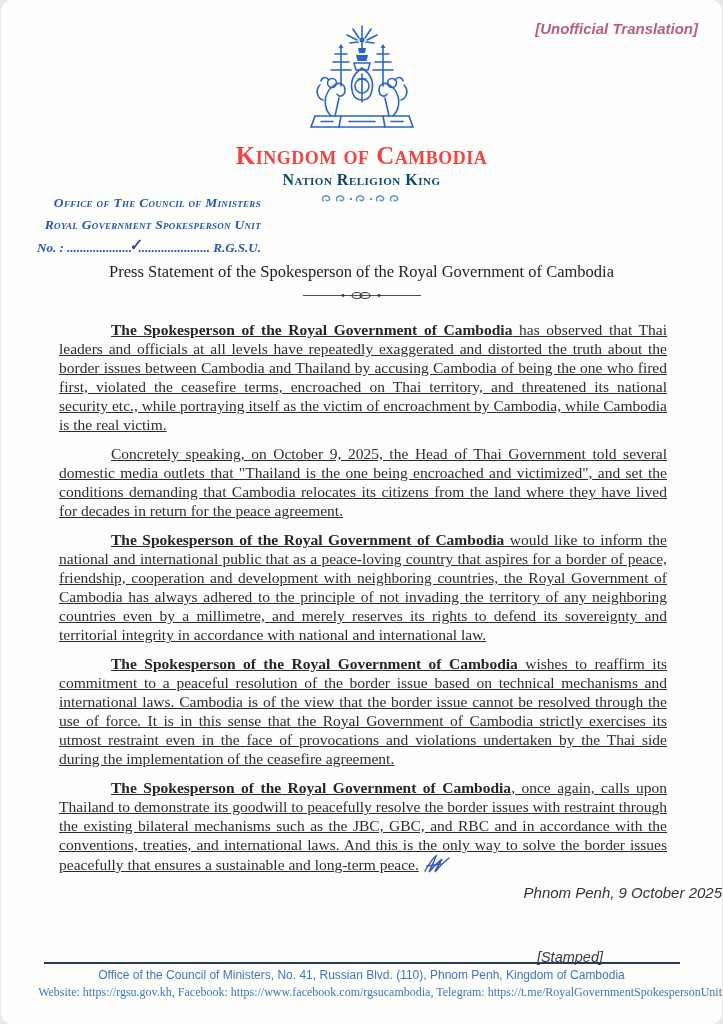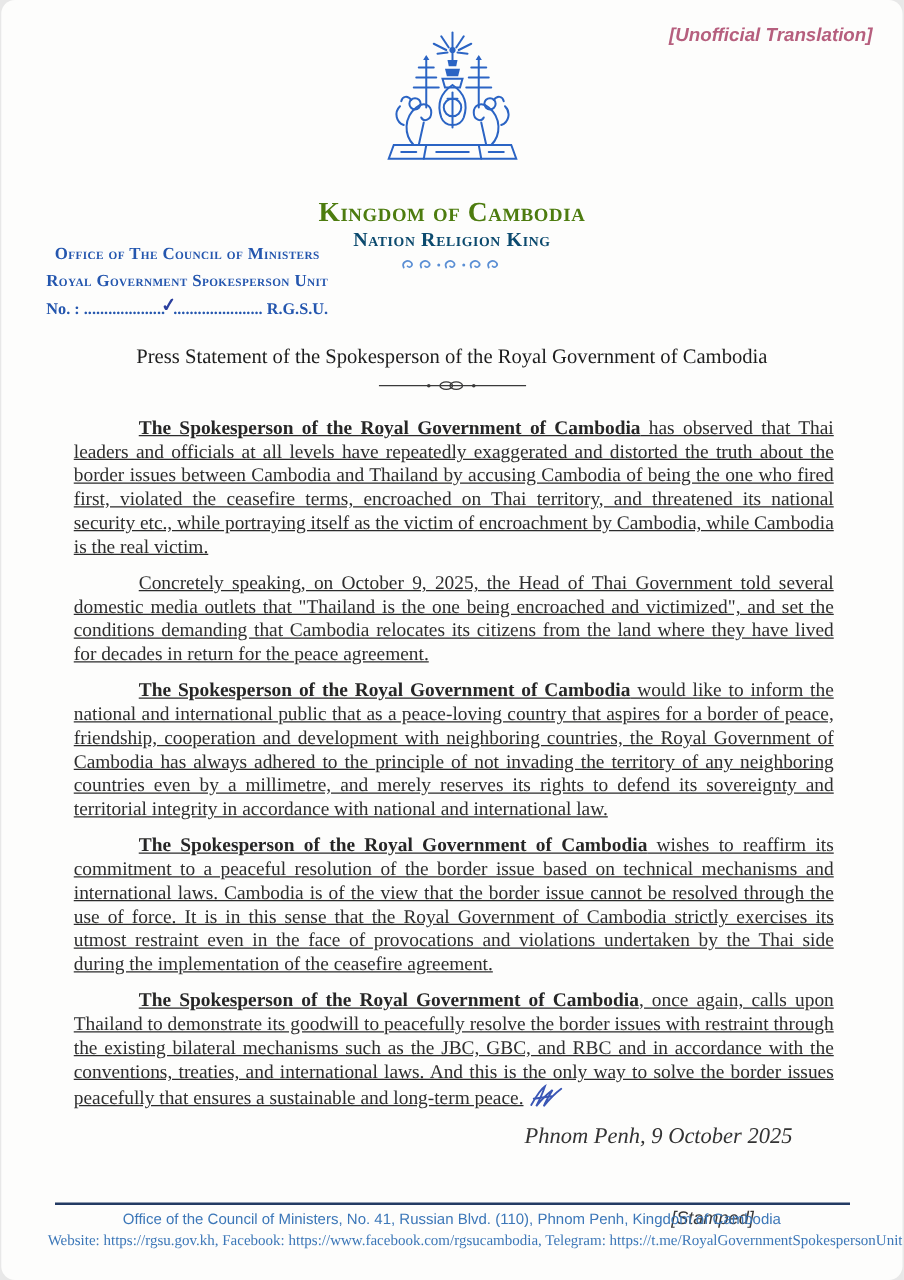--- a/index.html
+++ b/index.html
@@ -20,39 +20,39 @@
     position:absolute; top:20px; right:24px;
     font-family:"Liberation Sans", sans-serif;
     font-style:italic; font-weight:bold;
     font-size:15px; color:#b65f7e;
   }
 
   
   .header { padding-top:24px; text-align:center; }
   .arms { display:block; margin:0 auto; }
   .kingdom {
-    margin-top:19px;
+    margin-top:4px;
     font-variant:small-caps; font-weight:bold;
-    font-size:22px; letter-spacing:0.5px;
-    color:#4d7c0f;
+    font-size:25px; letter-spacing:0.5px;
+    color:#ef4444;
   }
   .motto {
     margin-top:1px;
     font-variant:small-caps; font-weight:bold;
     font-size:16px; letter-spacing:0.5px;
     color:#0c4a6e;
   }
   .ornament { display:block; margin:3px auto 0 auto; }
 
   
   .office {
     position:absolute; left:36px; top:192px;
-    text-align:center; color:#2456ae;
+    text-align:right; color:#2456ae;
     font-weight:bold; font-size:13.5px;
-    line-height:22px; white-space:nowrap;
+    line-height:22px; white-space:nowrap;font-style:italic;
   }
   .office .sc { font-variant:small-caps; letter-spacing:0.3px; }
   .office .no-line { font-size:13px; }
   .check {
     display:inline-block; color:#2a3f9e;
     font-size:15px; font-weight:bold;
     margin:0 -3px;
     transform:translateY(-2px) rotate(-6deg);
   }
 
@@ -70,24 +70,24 @@
     text-align:justify;
     font-size:15.5px; line-height:19px;
     margin-bottom:10px;
     color:#2e2e2e;
   }
   .body-par b { font-weight:bold; color:#262626; }
   .body-par .indent { display:inline-block; width:52px; }
   .sig { display:inline-block; vertical-align:-4px; margin-left:2px; }
 
   .dateline {
-    padding-right:88px; margin-top:3px;
+    margin-top:3px;
     text-align:right;
-    font-family:Liberation Serif, serif;
-    font-style:italic; font-size:18px; color:#333;
+    font-family:Liberation Sans, sans-serif;
+    font-style:italic; font-size:15px; color:#333;
   }
 
   .stamped {
     margin-top:48px; padding-right:119px;
     text-align:right;
     font-family:"Liberation Sans", sans-serif;
     font-style:italic; font-size:14.5px; color:#3a3a3a;
   }
 
   

